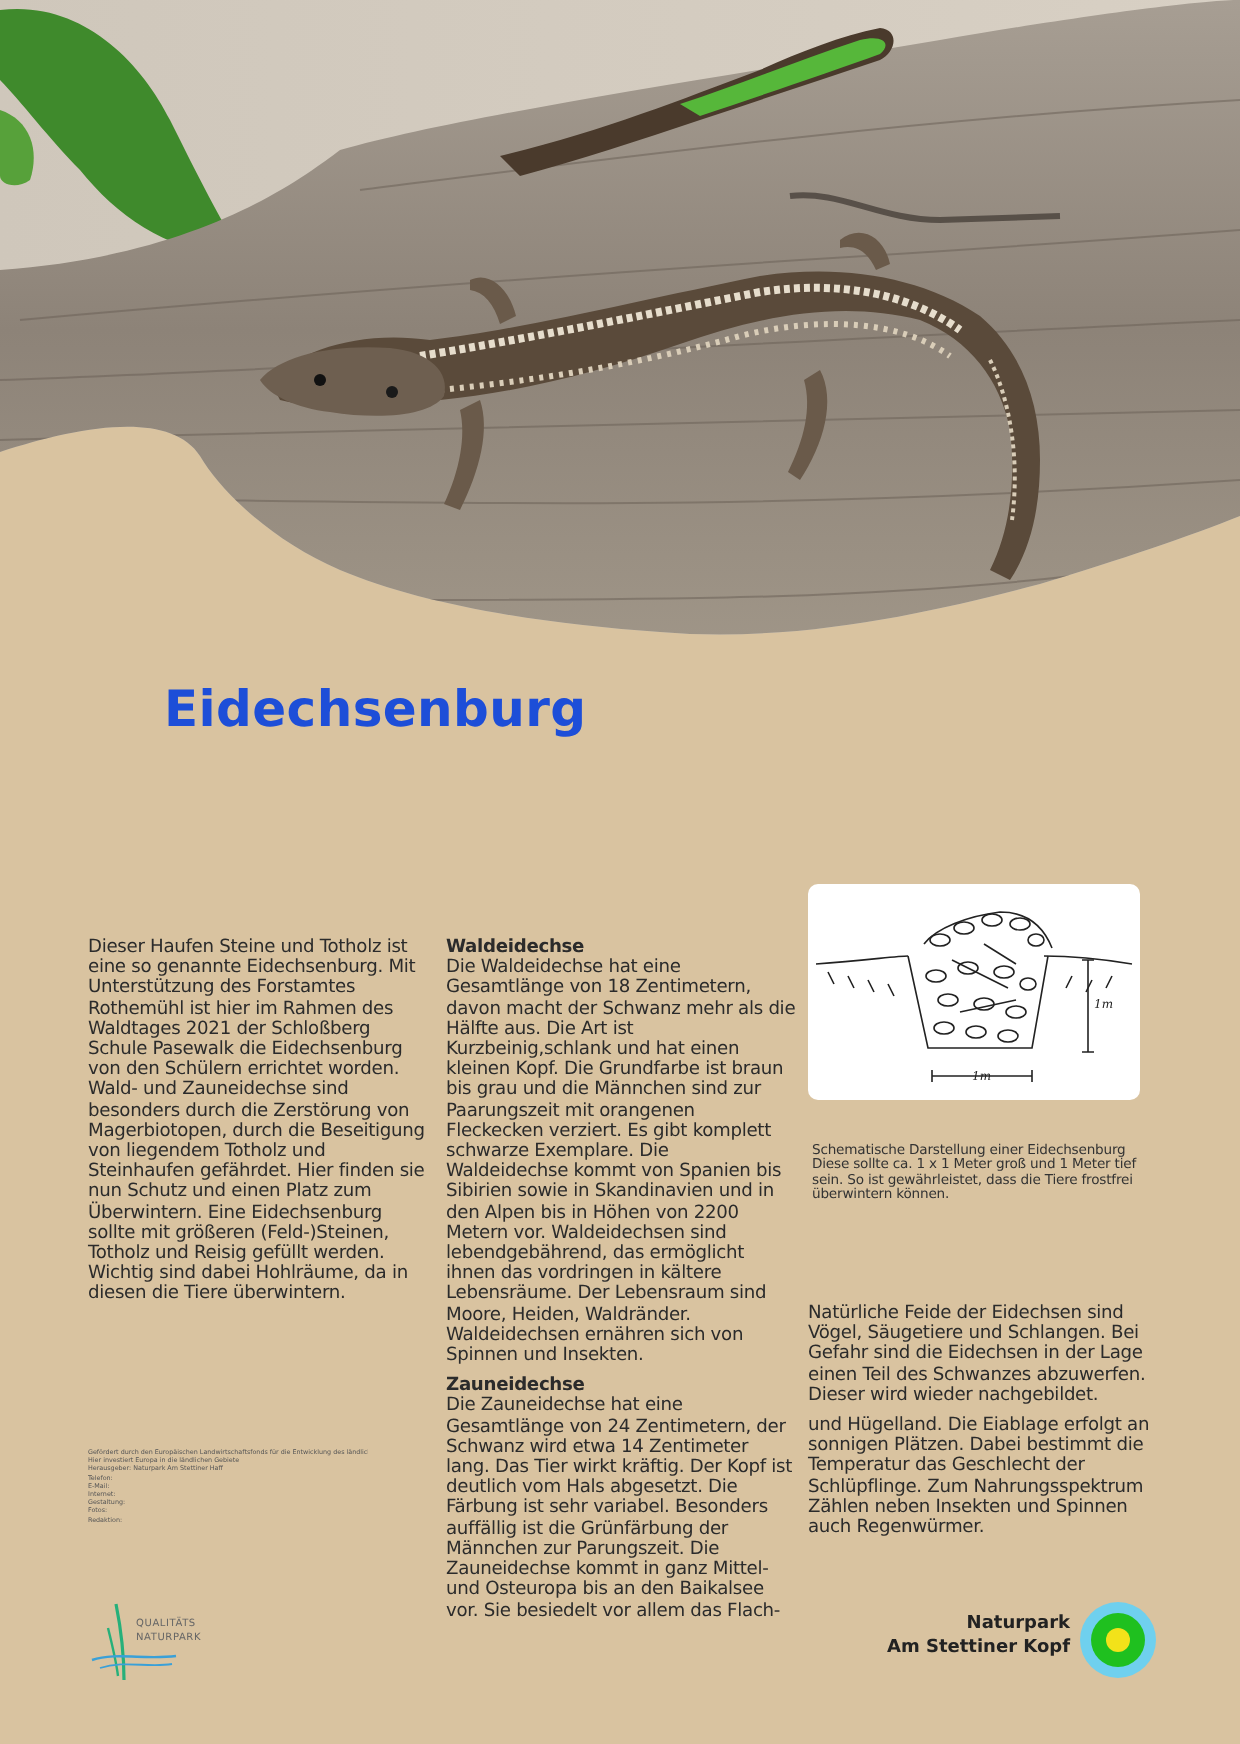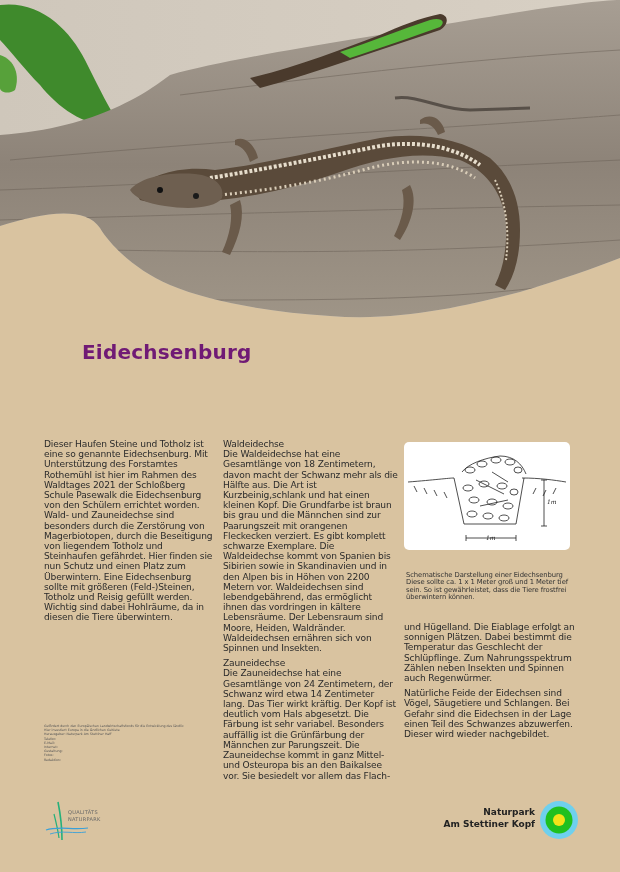--- a/index.html
+++ b/index.html
@@ -9,28 +9,28 @@
       font-family: "DejaVu Sans", sans-serif;
       color: #2a2a2a;
     }
     .photo {
       position: absolute; left: 0; top: 0; width: 620px; height: 330px;
     }
     .photo svg { display: block; }
     .title {
       position: absolute; left: 82px; top: 340px;
       font-family: "DejaVu Sans", sans-serif; font-weight: bold;
-      font-size: 20px; color: #701a75; letter-spacing: 0.2px;
+      font-size: 25px; color: #1d4ed8; letter-spacing: 0.2px;
     }
     .col {
       position: absolute; font-size: 9.1px; line-height: 10.2px;
-      color: #2b2b2b; letter-spacing: -0.15px;
+      color: #2b2b2b; letter-spacing: -0.15px; margin-top: 30px;
     }
     .col p { margin: 0; }
-    .col .head { font-weight: normal; }
+    .col .head { font-weight: bold; }
     .col1 { left: 44px; top: 439px; width: 172px; }
     .col2 { left: 223px; top: 439px; width: 175px; }
     .col3 { left: 404px; top: 622px; width: 172px; }
     .col3 p + p { margin-top: 5px; }
     .col2 .gap { margin-top: 5px; }
     .figure {
       position: absolute; left: 404px; top: 442px; width: 166px; height: 108px;
       background: #ffffff; border-radius: 5px;
     }
     .caption {
@@ -149,22 +149,22 @@
       <path d="M62,96 H112 M62,93 V99 M112,93 V99"></path>
     </g>
     <text x="143" y="62" font-size="6" font-style="italic" fill="#222" font-family="DejaVu Serif, serif">1m</text>
     <text x="82" y="98" font-size="6" font-style="italic" fill="#222" font-family="DejaVu Serif, serif">1m</text>
   </svg>
 </div>
 
 <div class="caption">Schematische Darstellung einer Eidechsenburg Diese sollte ca. 1 x 1 Meter groß und 1 Meter tief sein. So ist gewährleistet, dass die Tiere frostfrei überwintern können.</div>
 
 <div class="col col3">
+  <p>Natürliche Feide der Eidechsen sind Vögel, Säugetiere und Schlangen. Bei Gefahr sind die Eidechsen in der Lage einen Teil des Schwanzes abzuwerfen. Dieser wird wieder nachgebildet.</p>
   <p>und Hügelland. Die Eiablage erfolgt an sonnigen Plätzen. Dabei bestimmt die Temperatur das Geschlecht der Schlüpflinge. Zum Nahrungsspektrum Zählen neben Insekten und Spinnen auch Regenwürmer.</p>
-  <p>Natürliche Feide der Eidechsen sind Vögel, Säugetiere und Schlangen. Bei Gefahr sind die Eidechsen in der Lage einen Teil des Schwanzes abzuwerfen. Dieser wird wieder nachgebildet.</p>
 </div>
 
 <div class="smallprint">
   <div>Gefördert durch den Europäischen Landwirtschaftsfonds für die Entwicklung des ländlichen Raums</div>
   <div>Hier investiert Europa in die ländlichen Gebiete</div>
   <div>Herausgeber: Naturpark Am Stettiner Haff</div>
   <div>Telefon:</div>
   <div>E-Mail:</div>
   <div>Internet:</div>
   <div>Gestaltung:</div>

